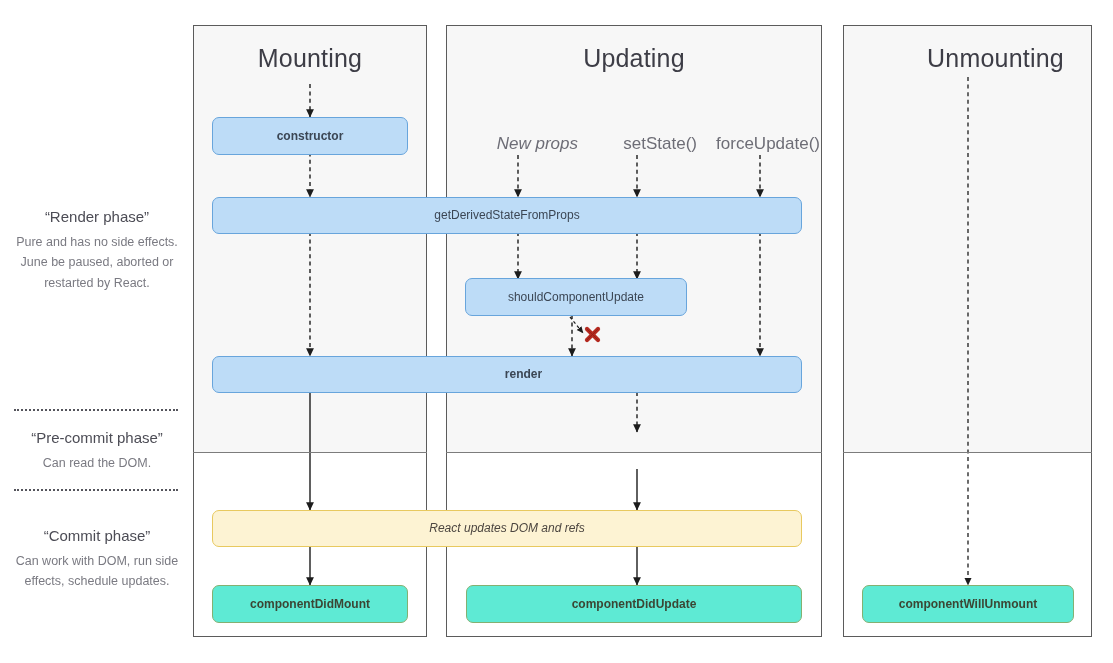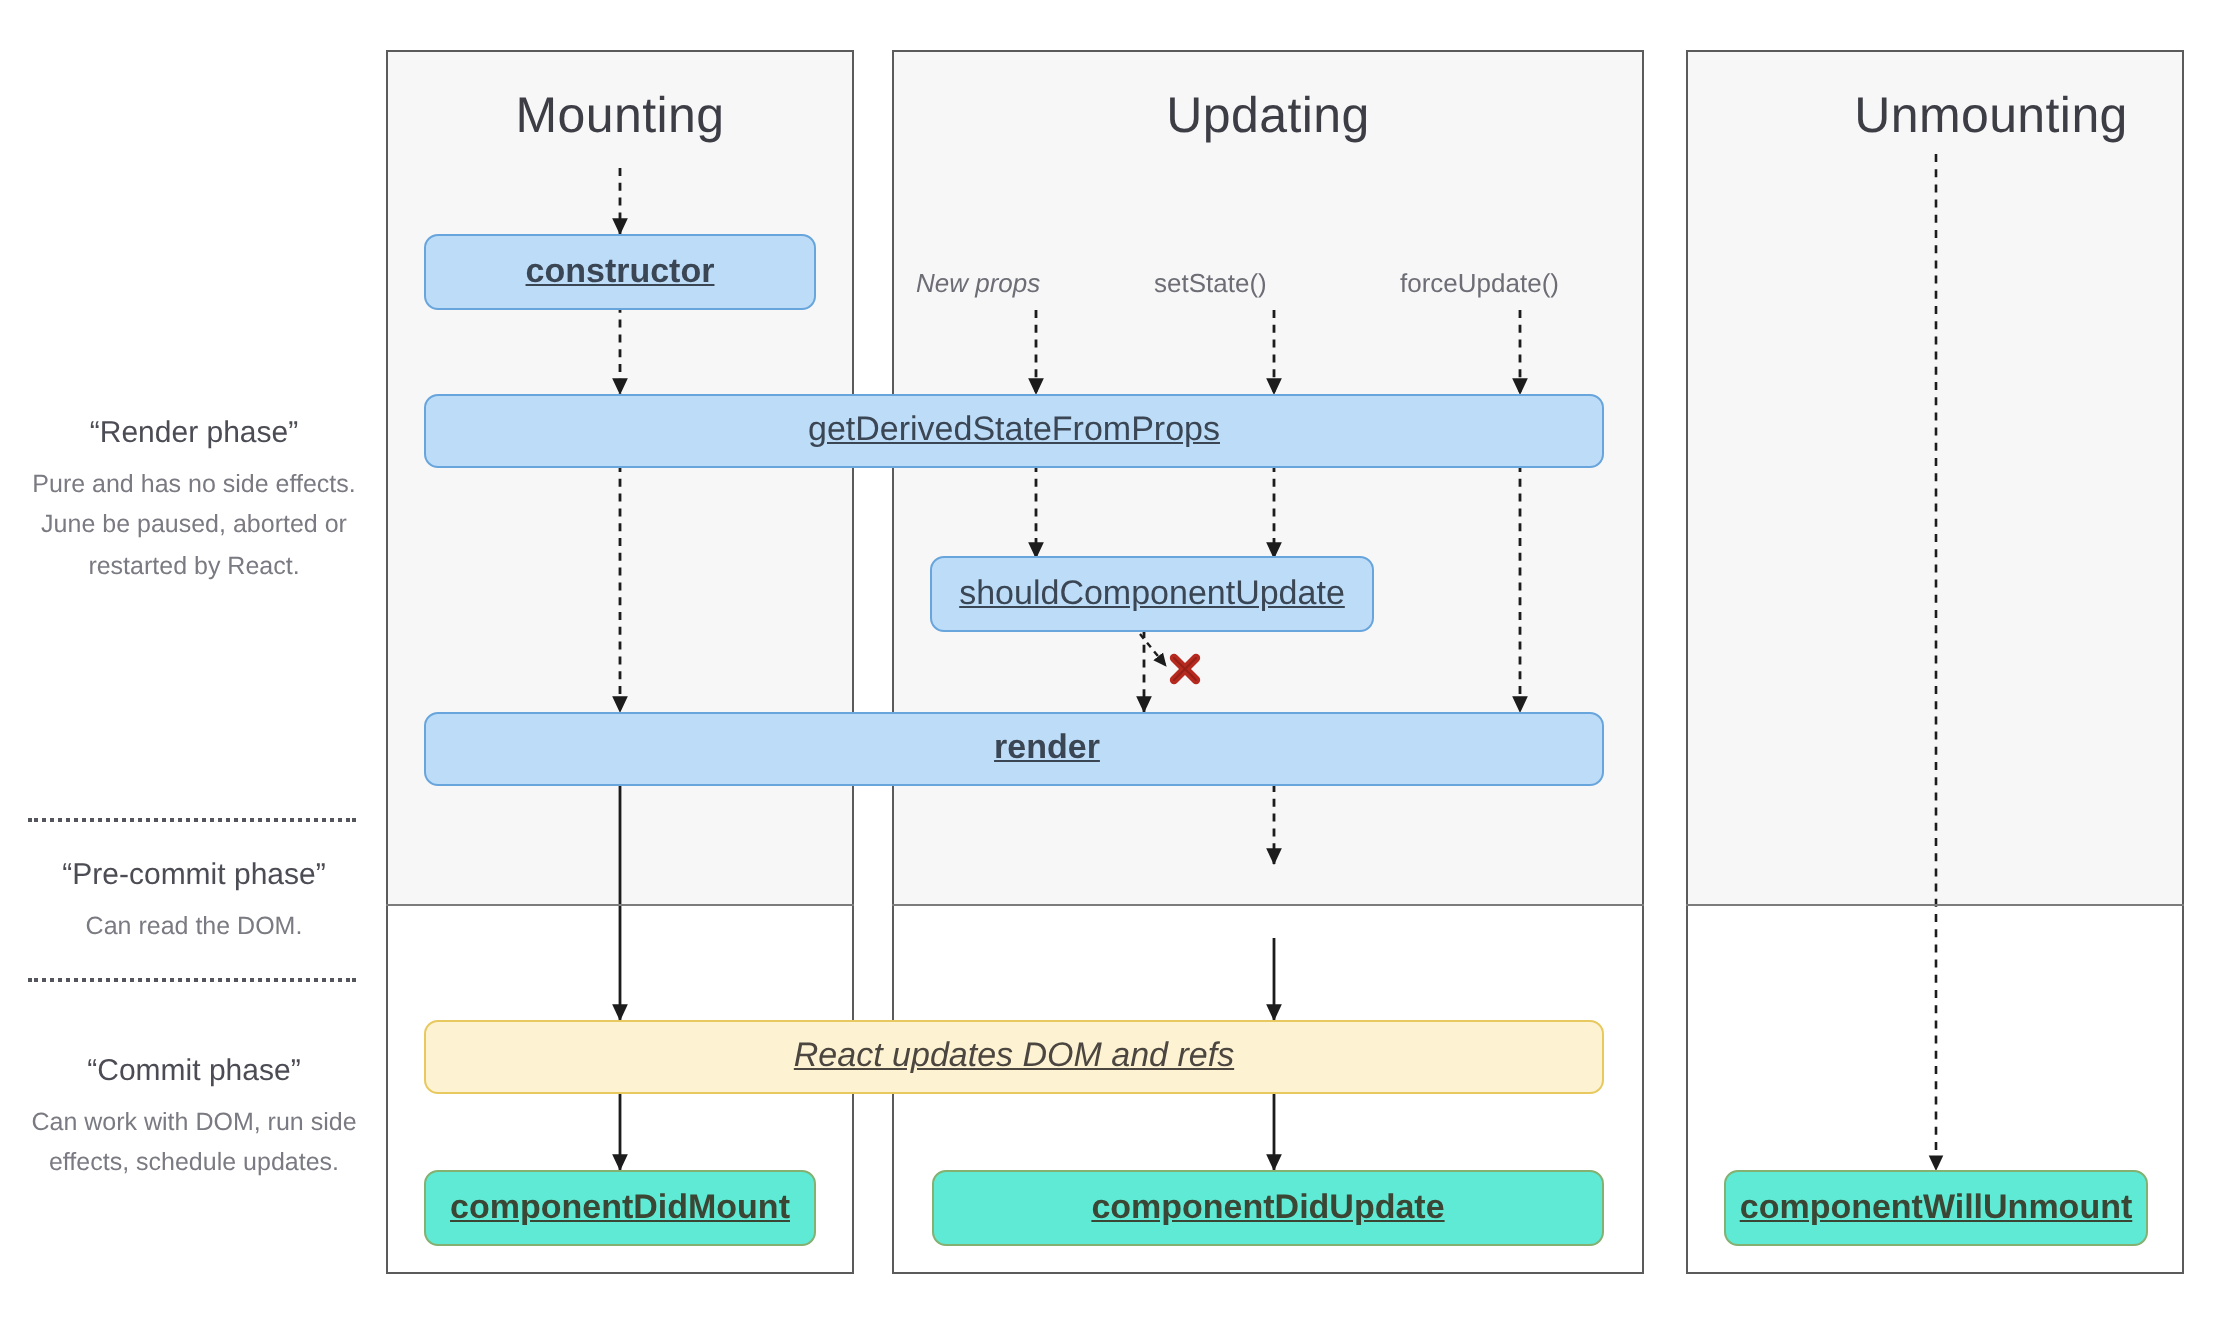--- a/index.html
+++ b/index.html
@@ -77,24 +77,23 @@
   }
 
   
   .box {
     position: absolute;
     box-sizing: border-box;
     border-radius: 7px;
     display: flex;
     align-items: center;
     justify-content: center;
-    font-size: 17px;
+    font-size: 12px;
     text-align: left;
     line-height: 1.2;
-    text-decoration: underline;
   }
   .box.blue {
     background: #bddcf7;
     border: 1.3px solid #68a5dc;
     color: #3b4654;
   }
   .box.yellow {
     background: #fdf3d3;
     border: 1.3px solid #e8c95f;
     color: #4c4640;
@@ -103,22 +102,22 @@
     background: #5eead4;
     border: 1.3px solid #84b071;
     color: #3b4634;
   }
   .box.bold { font-weight: bold; }
   .box.italic { font-style: italic; }
 
   
   .trigger {
     position: absolute;
-    text-align: left;
-    font-size: 13px;
+    text-align: right;
+    font-size: 17px;
     color: #6d6d76;
     white-space: nowrap;
   }
   .trigger.italic { font-style: italic; }
 
   
   .conn { position: absolute; overflow: visible; }
 
   
   .x-mark { position: absolute; }

